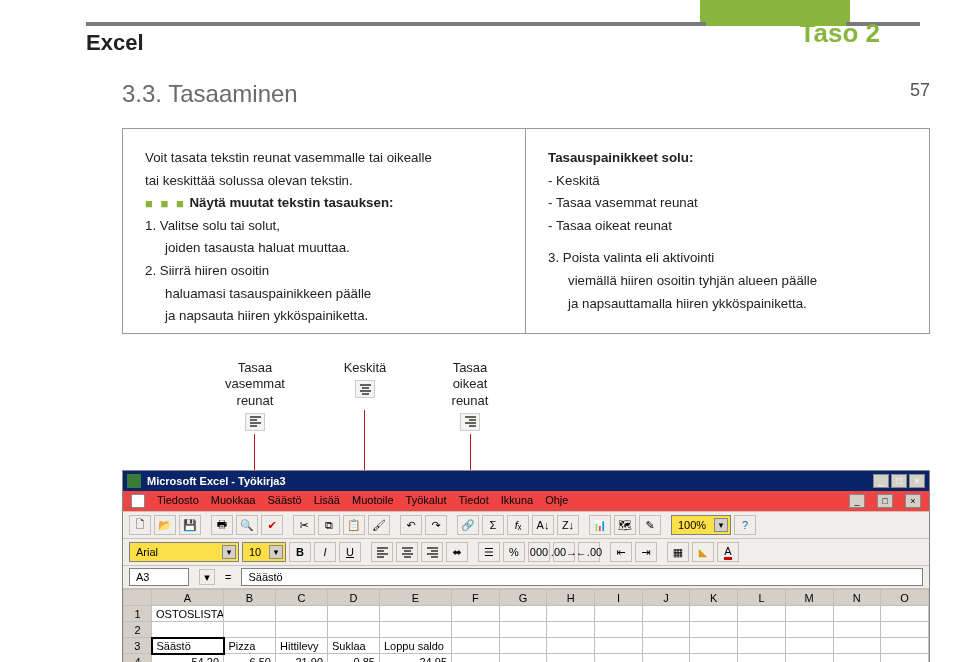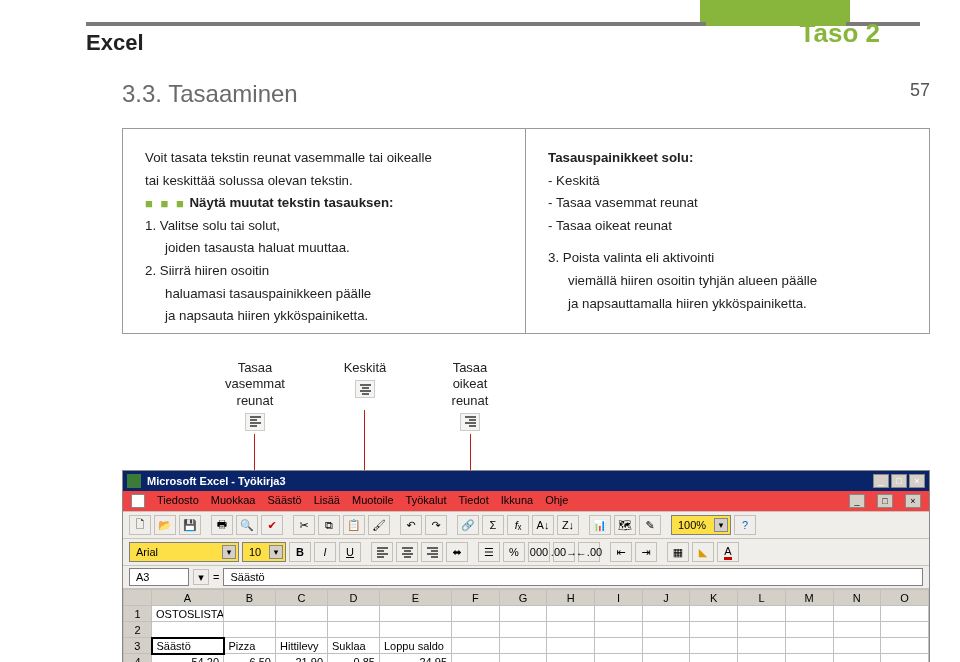--- a/index.html
+++ b/index.html
@@ -98,21 +98,21 @@
     width:22px; height:20px; background:#efeeea; border:1px solid #c4c0b8; display:inline-flex; align-items:center; justify-content:center;
     font-size:11px; color:#000;
   }
   .tbtn.sep { width:4px; border:none; background:transparent; }
   .combo {
     height:20px; border:1px solid #808080; background:#fde047; display:inline-flex; align-items:center;
     padding:0 18px 0 6px; position:relative; font-size:11px;
   }
   .combo .arrow { position:absolute; right:2px; top:2px; width:14px; height:14px; background:#d4d0c8; border:1px solid #888; font-size:9px; text-align:center; line-height:12px; }
   .fbar {
-    display:flex; align-items:center; gap:4px; padding:2px 6px; background:#efeeea; border-bottom:1px solid #c8c4bc;
+    display:flex; align-items:center; gap:10px; padding:2px 6px; background:#efeeea; border-bottom:1px solid #c8c4bc;
     font-size:11px;
   }
   .fcell {
     height:18px; background:#fff; border:1px solid #808080; display:inline-flex; align-items:center; padding:0 6px;
   }
   .grid {
     background:#fff; font-size:11px;
   }
   .grid table { border-collapse:collapse; width:100%; table-layout:fixed; }
   .grid th, .grid td {

